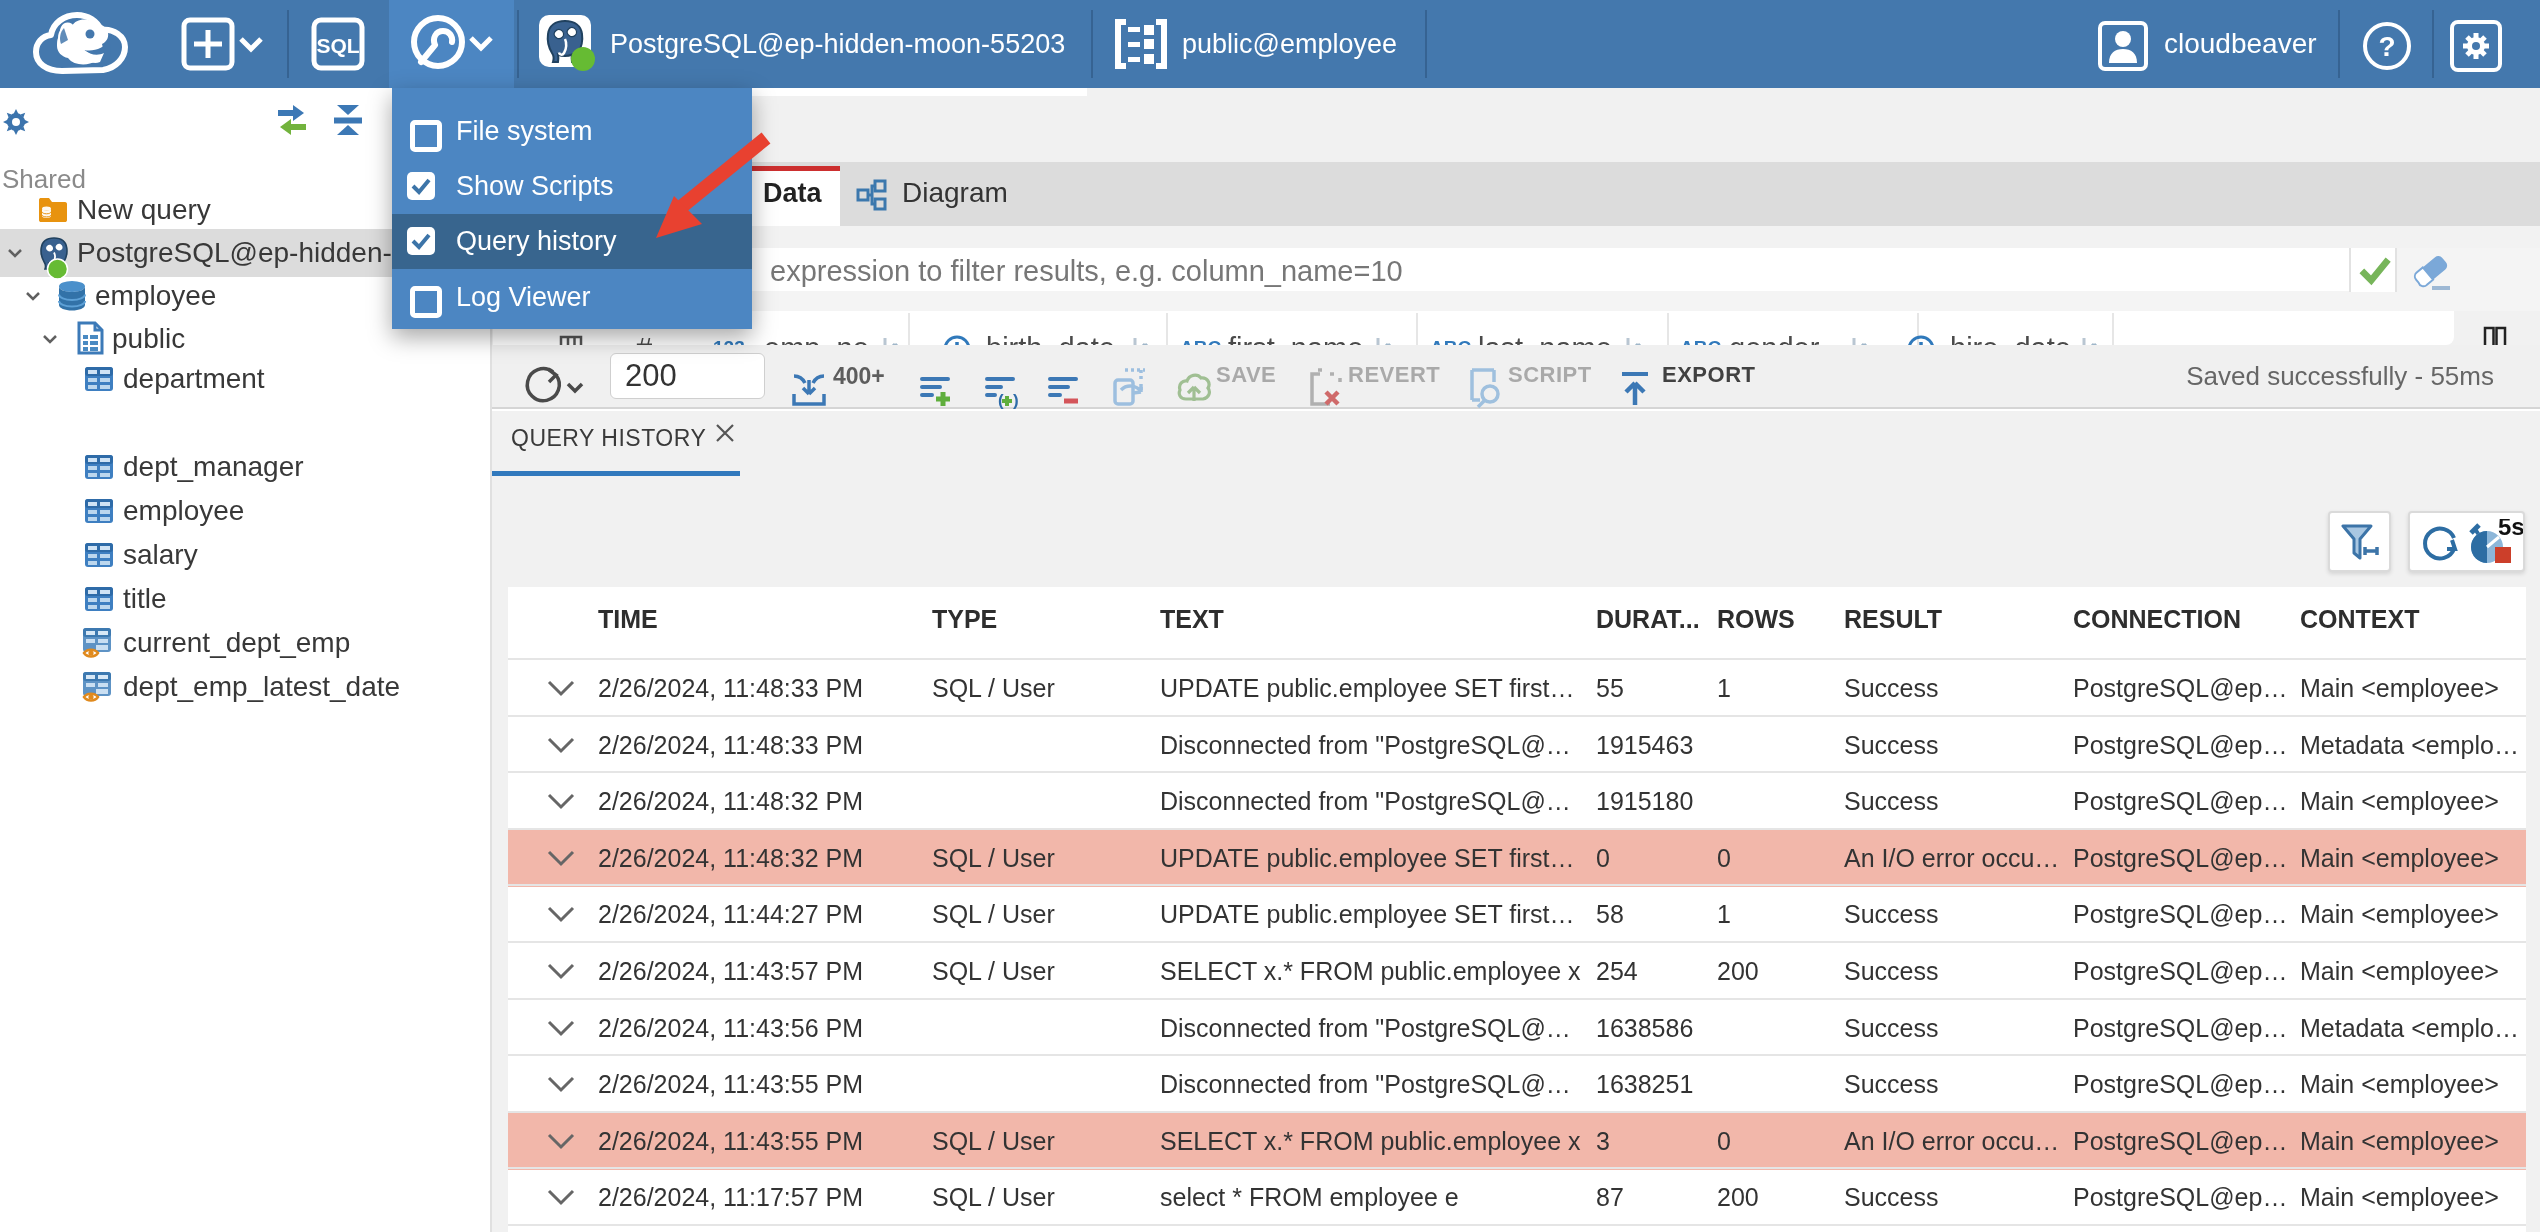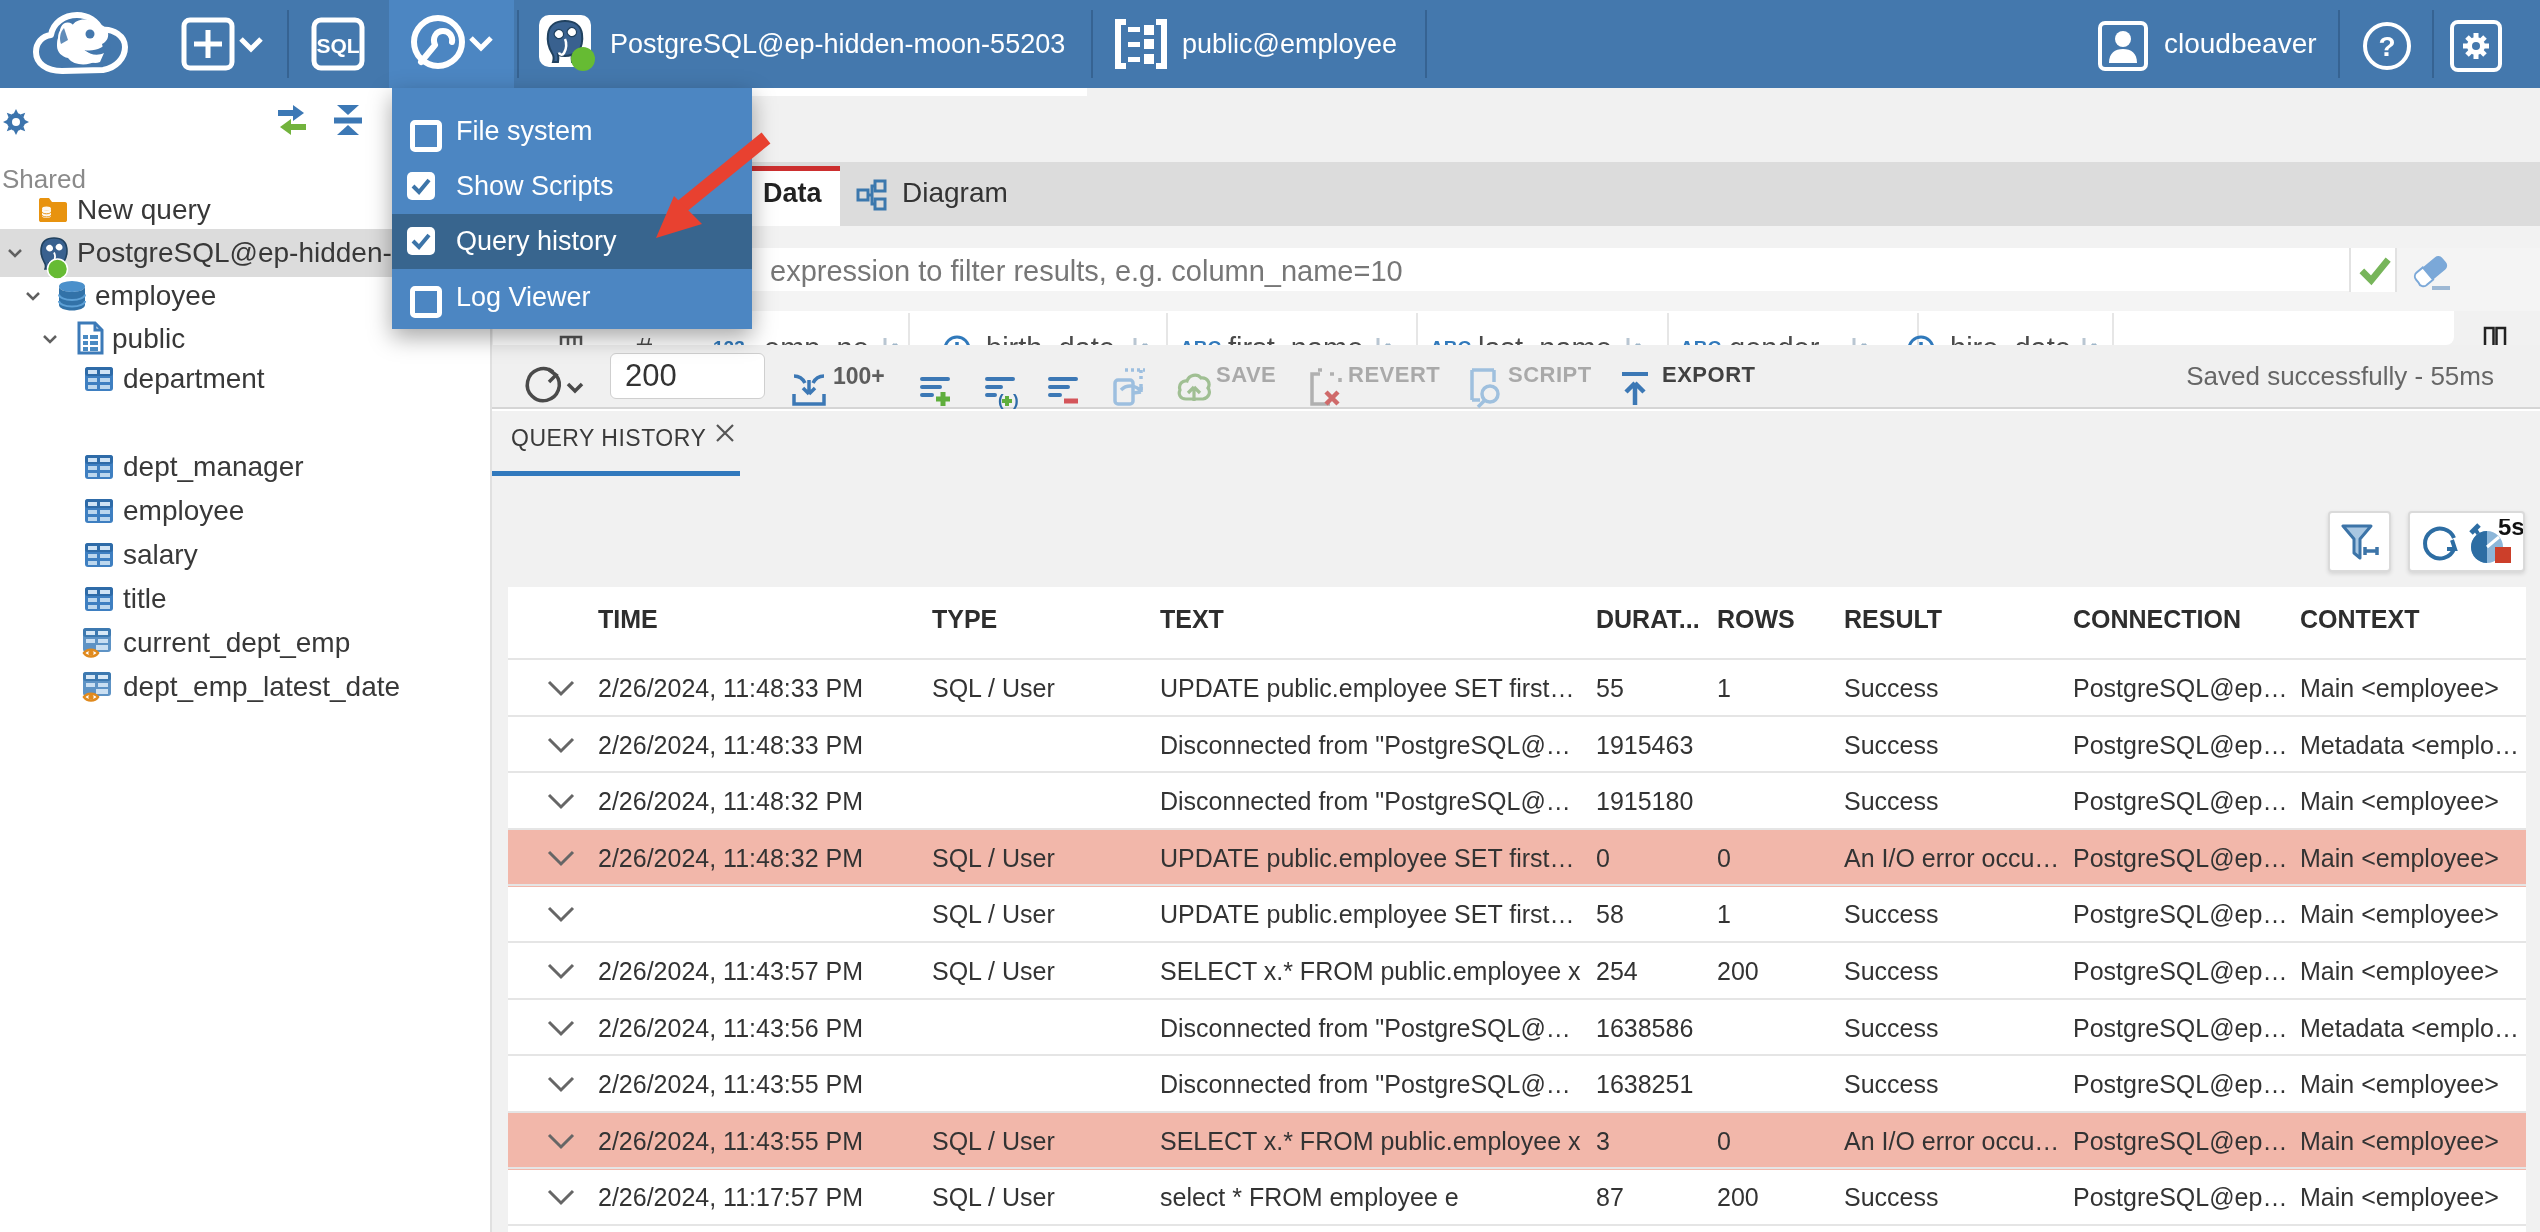--- a/index.html
+++ b/index.html
@@ -434,21 +434,21 @@
     <path d="M28 1 L36 7 L29 14" fill="none" stroke="#4a4a4a" stroke-width="3.5"></path>
     <path d="M48 16 L55 23 L62 16" fill="none" stroke="#4a4a4a" stroke-width="3.5"></path>
   </svg>
   <div class="abs" style="left:118px;top:8px;width:153px;height:44px;background:#fff;border:1px solid #cfcfcf;border-radius:6px">
     <div style="margin:2px 0 0 14px;font-size:31px;color:#333;line-height:40px">200</div>
   </div>
   <svg class="tbico" style="left:300px;top:15px" width="34" height="34" viewBox="0 0 34 34">
     <path d="M2 2 C8 2 11 5 13 9 M32 2 C26 2 23 5 21 9 M17 6 V20 M17 20 L11 14 M17 20 L23 14" fill="none" stroke="#3c78b5" stroke-width="3.5"></path>
     <path d="M2 20 V30 H32 V20" fill="none" stroke="#3c78b5" stroke-width="3.5"></path>
   </svg>
-  <div class="abs" style="left:341px;top:0;height:62px;line-height:62px;font-size:23px;font-weight:bold;color:#5d5d5d">100+</div>
+  <div class="abs" style="left:341px;top:0;height:62px;line-height:62px;font-size:23px;font-weight:bold;color:#5d5d5d">400+</div>
 
   <svg class="tbico" style="left:427px;top:15px" width="34" height="34" viewBox="0 0 34 34">
     <g stroke="#3c78b5" stroke-width="4" stroke-linecap="round">
         <path d="M3 5 H29 M3 13 H21 M3 21 H13"></path>
       </g>
     <path d="M24 18 V32 M17 25 H31" stroke="#5fae3c" stroke-width="5"></path>
   </svg>
 
   <svg class="tbico" style="left:492px;top:15px" width="34" height="34" viewBox="0 0 34 34">
     <g stroke="#3c78b5" stroke-width="4" stroke-linecap="round">
@@ -589,20 +589,21 @@
       <div class="qc" style="left:1088px;width:115px">0</div>
       <div class="qc" style="left:1209px;width:120px">0</div>
       <div class="qc" style="left:1336px;width:220px">An I/O error occurred while sending to the backend.</div>
       <div class="qc" style="left:1565px;width:215px">PostgreSQL@ep-hidden-moon-55203</div>
       <div class="qc" style="left:1792px;width:222px">Main &lt;employee&gt;</div>
     </div>
     <div class="qrow" style="top:297px">
       <svg class="abs" style="left:37px;top:17px" width="32" height="24" viewBox="0 0 32 24">
           <path d="M4 5 L16 17 L28 5" fill="none" stroke="#666" stroke-width="3"></path>
         </svg>
+      <div class="qc" style="left:90px;width:330px">2/26/2024, 11:44:27 PM</div>
       <div class="qc" style="left:424px;width:220px">SQL / User</div>
       <div class="qc" style="left:652px;width:424px">UPDATE public.employee SET first_name = $1 WHERE emp_no = $2</div>
       <div class="qc" style="left:1088px;width:115px">58</div>
       <div class="qc" style="left:1209px;width:120px">1</div>
       <div class="qc" style="left:1336px;width:220px">Success</div>
       <div class="qc" style="left:1565px;width:215px">PostgreSQL@ep-hidden-moon-55203</div>
       <div class="qc" style="left:1792px;width:222px">Main &lt;employee&gt;</div>
     </div>
     <div class="qrow" style="top:354px">
       <svg class="abs" style="left:37px;top:17px" width="32" height="24" viewBox="0 0 32 24">

